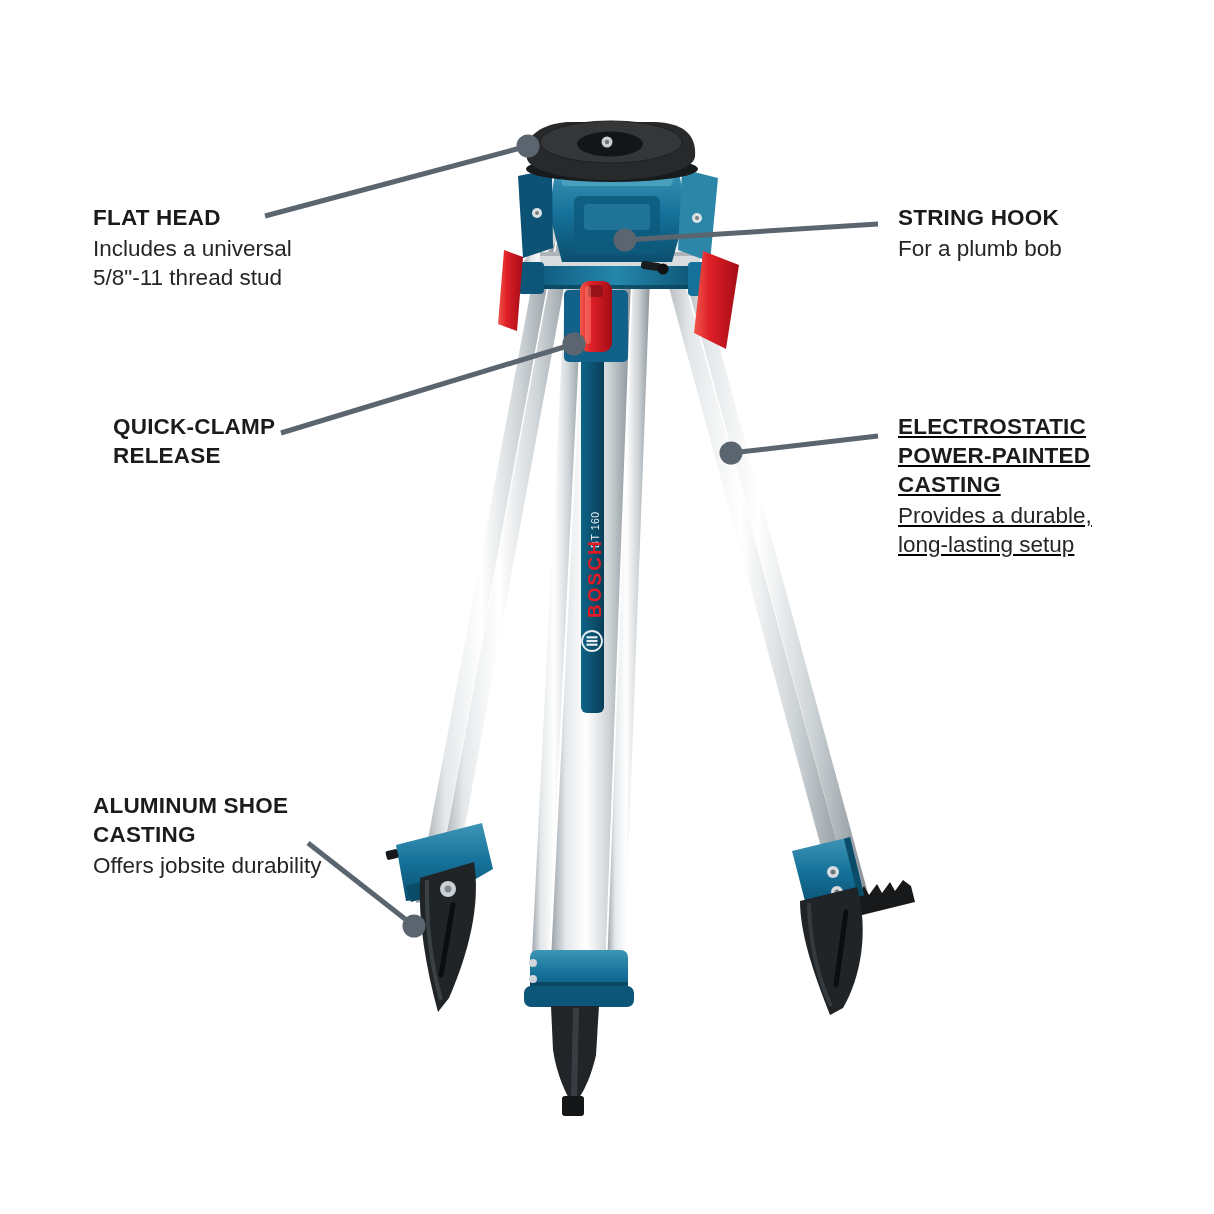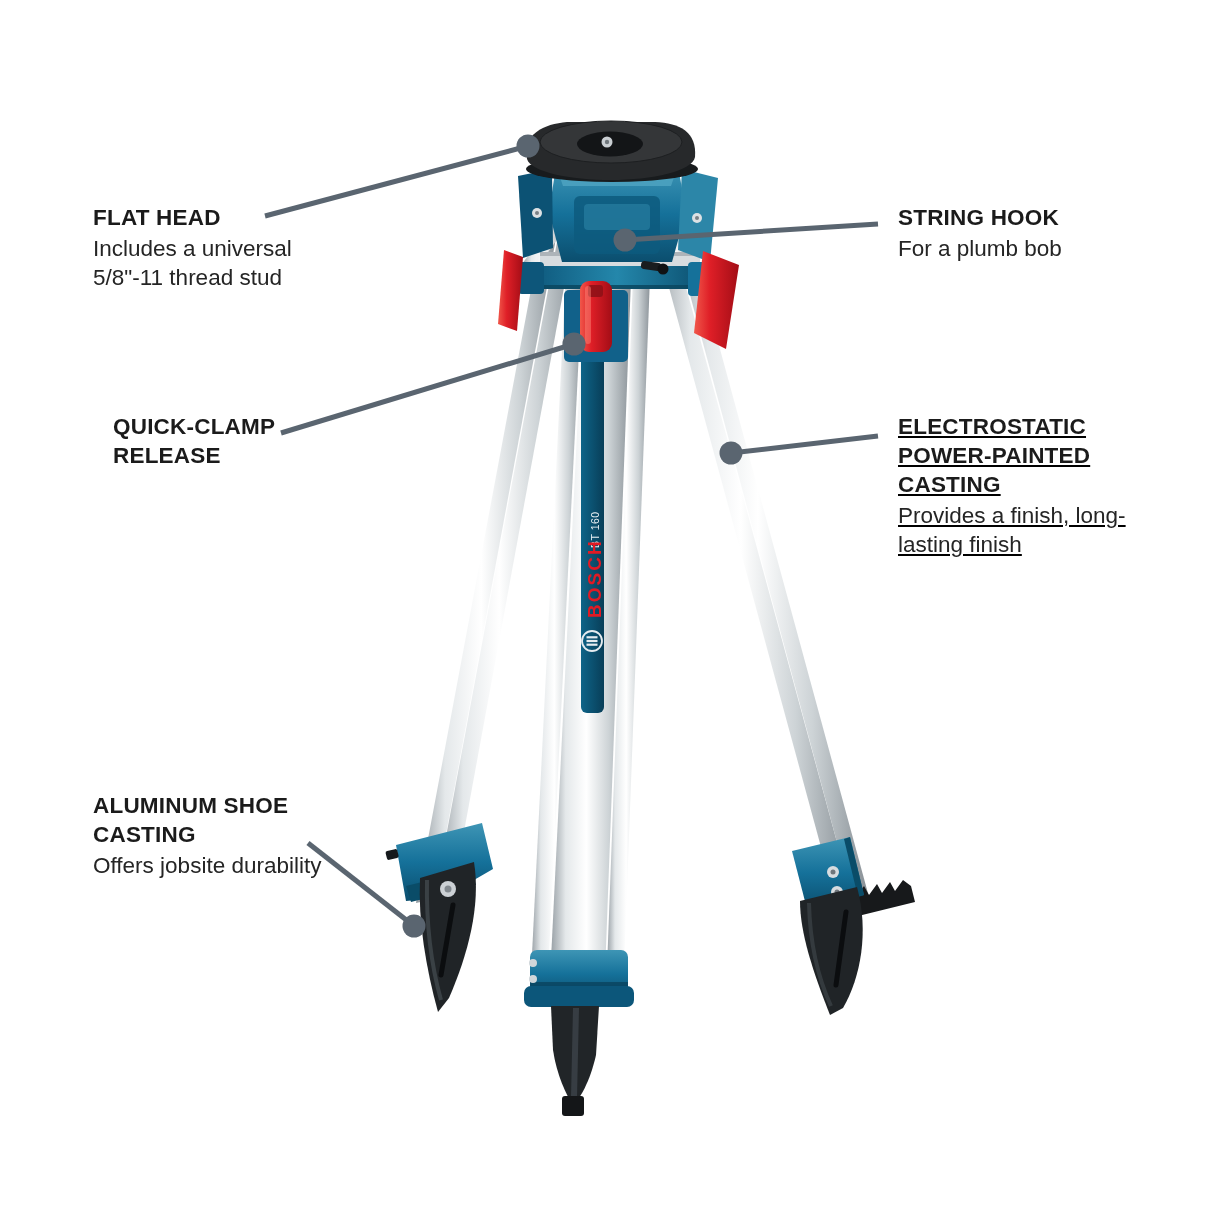--- a/index.html
+++ b/index.html
@@ -216,16 +216,16 @@
     <p>Offers jobsite durability</p>
   </div>
 
   <div class="callout" id="co-string">
     <h3>STRING HOOK</h3>
     <p>For a plumb bob</p>
   </div>
 
   <div class="callout" id="co-electro">
     <h3>ELECTROSTATIC POWER-PAINTED CASTING</h3>
-    <p>Provides a finish, long-lasting finish</p>
+    <p>Provides a durable, long-lasting setup</p>
   </div>
 
 </div>
 
 </body></html>

